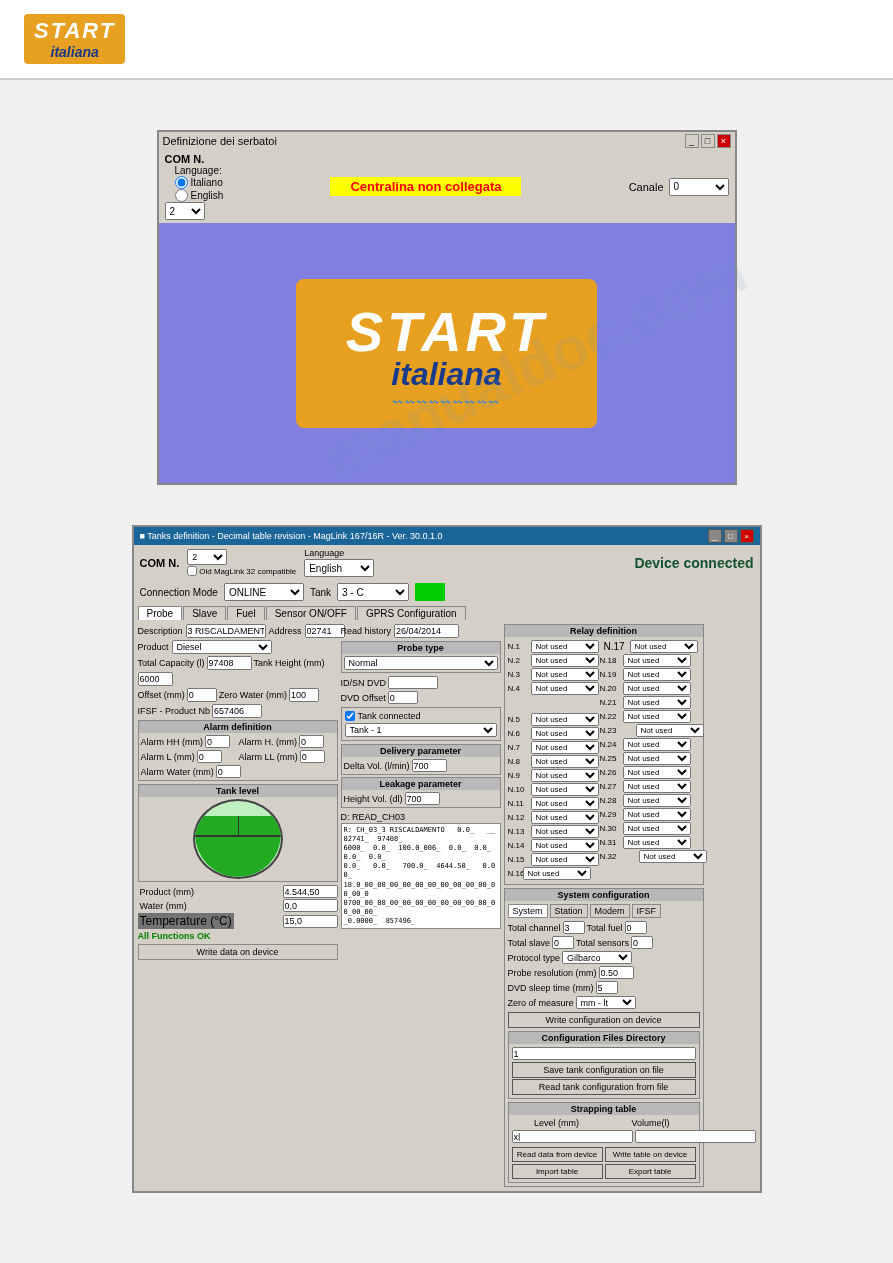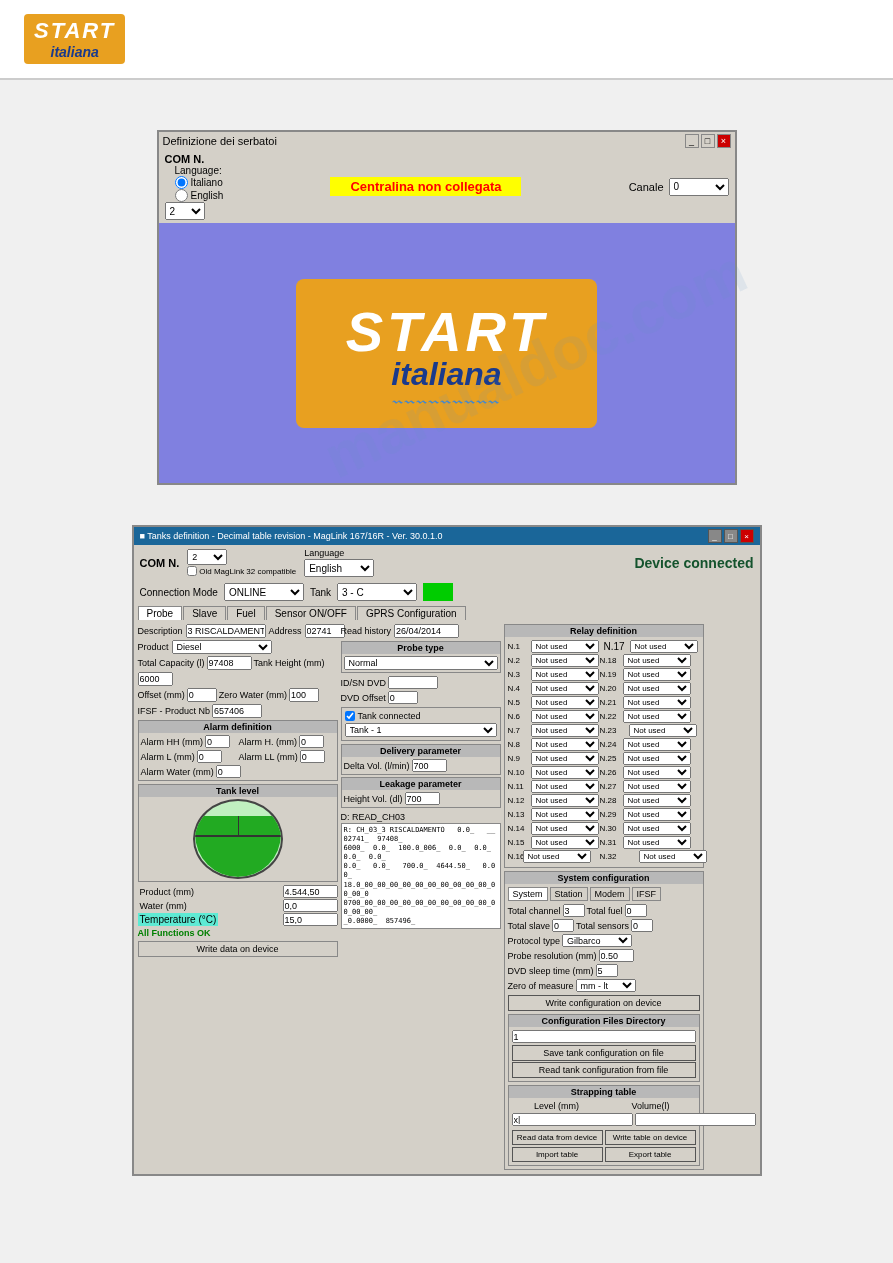--- a/index.html
+++ b/index.html
@@ -37,21 +37,21 @@
     .screenshot-bottom { border: 2px solid #888; background: #fff; width: 630px; margin: 40px auto; font-size: 10px; }
     .win-titlebar-bottom { background: #1a6699; color: white; padding: 2px 6px; display: flex; justify-content: space-between; align-items: center; font-size: 10px; }
     .win-controls-bottom { display: flex; gap: 2px; }
     .win-btn-bottom { width: 14px; height: 14px; background: #888; border: 1px solid #555; font-size: 8px; display: flex; align-items: center; justify-content: center; cursor: pointer; color: white; }
     .win-btn-bottom-close { background: #cc0000; }
 
     .bottom-toolbar { background: #d4d0c8; padding: 3px 6px; display: flex; align-items: center; gap: 8px; font-size: 10px; }
     .device-connected { color: #14532d; font-size: 14px; font-weight: bold; margin-left: auto; }
     .connection-row { display: flex; align-items: center; gap: 6px; font-size: 10px; padding: 3px 6px; background: #d4d0c8; }
     .mode-select { height: 18px; font-size: 10px; width: 80px; }
-    .tank-select { height: 18px; font-size: 10px; width: 80px; }
+    .tank-select { height: 18px; font-size: 10px; width: 72px; }
     .green-indicator { width: 30px; height: 18px; background: #00cc00; display: inline-block; }
 
     .tabs-row { background: #d4d0c8; display: flex; gap: 1px; padding: 2px 4px 0; }
     .tab { background: #d4d0c8; border: 1px solid #888; border-bottom: none; padding: 1px 8px; font-size: 10px; cursor: pointer; }
     .tab-active { background: #fff; }
     .write-btn { background: #d4d0c8; border: 1px solid #888; padding: 2px 6px; font-size: 9px; cursor: pointer; margin-top: 3px; width: 100%; }
 
     .com-label-bottom { font-size: 11px; font-weight: bold; }
     .lang-select { height: 18px; font-size: 10px; width: 70px; }
 
@@ -270,21 +270,21 @@
           <div style="margin-top:3px;">
             <div style="display:flex;justify-content:space-between;align-items:center;margin-bottom:1px;">
               <span style="font-size:9px;background:#d4d0c8;padding:1px 2px;">Product (mm)</span>
               <input type="text" style="width: 55px; height: 13px; font-size: 9px;" value="4.544,50">
             </div>
             <div style="display:flex;justify-content:space-between;align-items:center;margin-bottom:1px;">
               <span style="font-size:9px;background:#d4d0c8;padding:1px 2px;">Water (mm)</span>
               <input type="text" style="width: 55px; height: 13px; font-size: 9px;" value="0,0">
             </div>
             <div style="display:flex;justify-content:space-between;align-items:center;margin-bottom:1px;">
-              <span style="font-size:10px;background:#5eead4;padding:1px 2px;text-align:center;">Temperature (°C)</span>
+              <span style="font-size:12px;background:#737373;padding:1px 2px;text-align:center;">Temperature (°C)</span>
               <input type="text" style="width: 55px; height: 13px; font-size: 9px;" value="15,0">
             </div>
           </div>
           <div class="all-functions">All Functions OK</div>
           <button class="write-btn">Write data on device</button>
         </div>
 
         <div>
 
           <div style="display:flex;align-items:center;gap:3px;margin-bottom:3px;">
@@ -359,21 +359,21 @@
                   <select style="width:68px;height:13px;font-size:8px;"><option>Not used</option></select>
                 </div>
                 <div style="display:flex;align-items:center;gap:1px;margin-bottom:1px;">
                   <span style="font-size:8px;width:22px;">N.2</span>
                   <select style="width:68px;height:13px;font-size:8px;"><option>Not used</option></select>
                 </div>
                 <div style="display:flex;align-items:center;gap:1px;margin-bottom:1px;">
                   <span style="font-size:8px;width:22px;">N.3</span>
                   <select style="width:68px;height:13px;font-size:8px;"><option>Not used</option></select>
                 </div>
-                <div style="display:flex;align-items:center;gap:1px;margin-bottom:1px;">
+                <div style="display:flex;align-items:center;gap:1px;margin-bottom:18px;">
                   <span style="font-size:8px;width:22px;">N.4</span>
                   <select style="width:68px;height:13px;font-size:8px;"><option>Not used</option></select>
                 </div>
                 <div style="display:flex;align-items:center;gap:1px;margin-bottom:1px;">
                   <span style="font-size:8px;width:22px;">N.5</span>
                   <select style="width:68px;height:13px;font-size:8px;"><option>Not used</option></select>
                 </div>
                 <div style="display:flex;align-items:center;gap:1px;margin-bottom:1px;">
                   <span style="font-size:8px;width:22px;">N.6</span>
                   <select style="width:68px;height:13px;font-size:8px;"><option>Not used</option></select>
@@ -438,21 +438,21 @@
                   <select style="width:68px;height:13px;font-size:8px;"><option>Not used</option></select>
                 </div>
                 <div style="display:flex;align-items:center;gap:1px;margin-bottom:1px;">
                   <span style="font-size:8px;width:22px;">N.21</span>
                   <select style="width:68px;height:13px;font-size:8px;"><option>Not used</option></select>
                 </div>
                 <div style="display:flex;align-items:center;gap:1px;margin-bottom:1px;">
                   <span style="font-size:8px;width:22px;">N.22</span>
                   <select style="width:68px;height:13px;font-size:8px;"><option>Not used</option></select>
                 </div>
-                <div style="display:flex;align-items:center;gap:7px;margin-bottom:1px;">
+                <div style="display:flex;align-items:center;gap:14px;margin-bottom:1px;">
                   <span style="font-size:8px;width:22px;">N.23</span>
                   <select style="width:68px;height:13px;font-size:8px;"><option>Not used</option></select>
                 </div>
                 <div style="display:flex;align-items:center;gap:1px;margin-bottom:1px;">
                   <span style="font-size:8px;width:22px;">N.24</span>
                   <select style="width:68px;height:13px;font-size:8px;"><option>Not used</option></select>
                 </div>
                 <div style="display:flex;align-items:center;gap:1px;margin-bottom:1px;">
                   <span style="font-size:8px;width:22px;">N.25</span>
                   <select style="width:68px;height:13px;font-size:8px;"><option>Not used</option></select>

